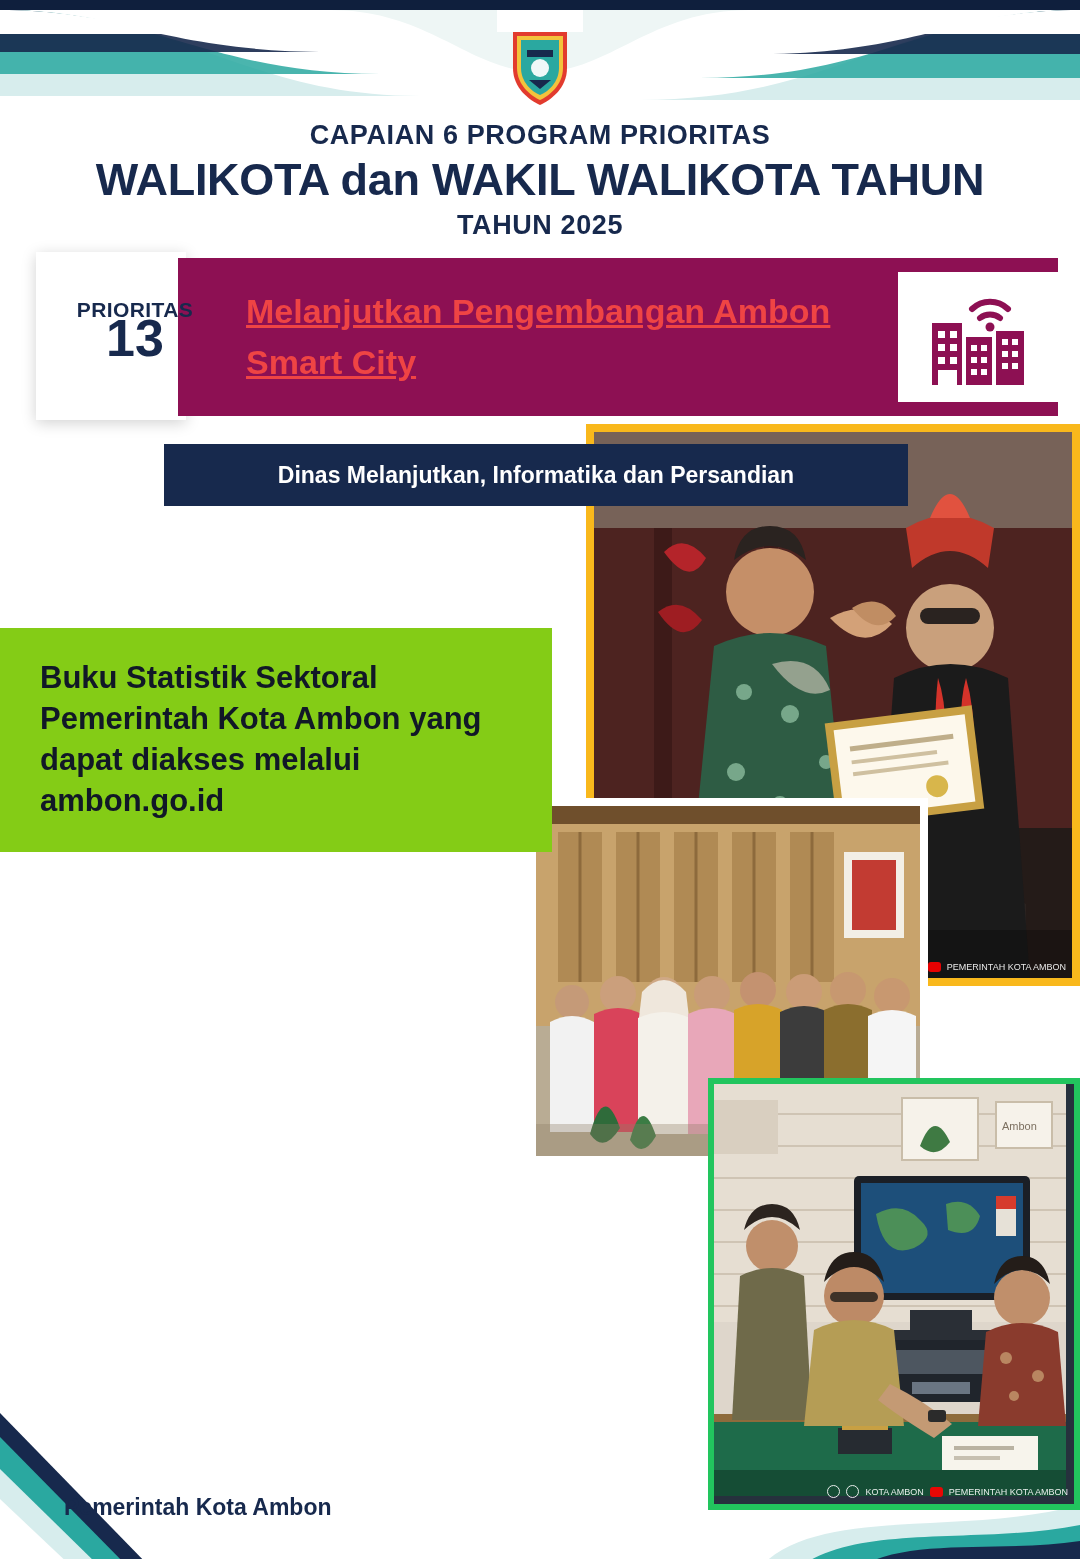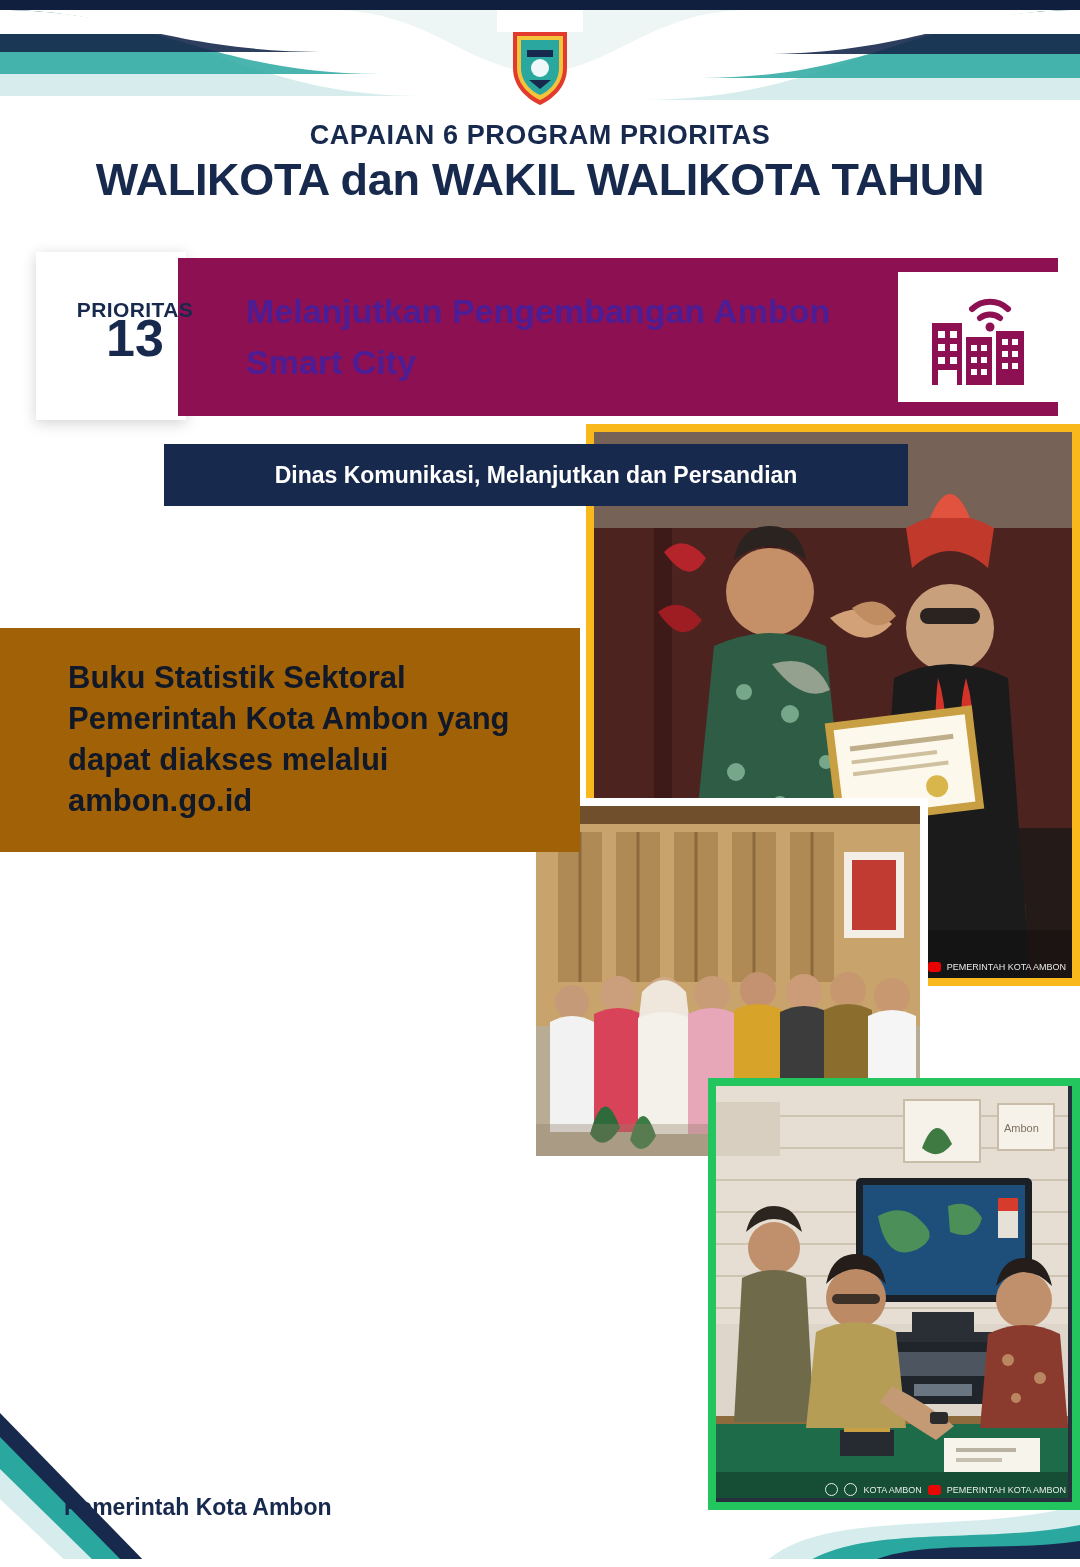--- a/index.html
+++ b/index.html
@@ -107,22 +107,23 @@
     height: 158px;
     background: #8d1053;
   }
   .prio-title {
     position: absolute;
     left: 246px;
     top: 286px;
     width: 620px;
     font-size: 34px;
     font-weight: bold;
-    color: #4c1d95;
+    color: #ef4444;
     line-height: 1.5;
+    text-decoration: underline;
   }
   .prio-icon {
     position: absolute;
     right: 22px;
     top: 272px;
     width: 160px;
     height: 130px;
     background: #ffffff;
     display: flex;
     align-items: center;
@@ -144,25 +145,24 @@
   }
   .dinas-text {
     color: #ffffff;
     font-size: 23px;
     font-weight: bold;
   }
 
   
   .callout {
     position: absolute;
-    background: #a16207;
+    background: #84cc16;
     z-index: 5;
     display: flex;
     align-items: center;
-    padding-left: 28px;
   }
   .callout p {
     margin: 0;
     padding: 0 0 0 40px;
     color: #111827;
     font-weight: bold;
     line-height: 1.32;
   }
   .c1 { left: 0; top: 628px; width: 552px; height: 224px; }
   .c1 p { font-size: 31px; }
@@ -173,21 +173,21 @@
 
   
   .photo {
     position: absolute;
     overflow: hidden;
     background: #26313d;
   }
   .photo .inner { position: absolute; inset: 0; }
   .p1 { left: 586px; top: 424px; width: 494px; height: 562px; z-index: 3; border: 8px solid #f9b81c; box-sizing: border-box;}
   .p2 { left: 528px; top: 798px; width: 400px; height: 366px; z-index: 4; border: 8px solid #ffffff; box-sizing: border-box;}
-  .p3 { left: 708px; top: 1078px; width: 372px; height: 432px; z-index: 4; border: 8px solid #22c55e; box-sizing: border-box;}
+  .p3 { left: 708px; top: 1078px; width: 372px; height: 432px; z-index: 4; border: 6px solid #22c55e; box-sizing: border-box;}
 
   .wm {
     position: absolute;
     right: 6px;
     bottom: 6px;
     display: flex;
     align-items: center;
     gap: 6px;
     font-size: 9px;
     color: #ffffff;
@@ -258,20 +258,21 @@
       <path d="M10,8 L56,8 L56,40 C56,57 42,68 33,72 C24,68 10,57 10,40 Z" fill="#f3c33c"></path>
       <path d="M14,12 L52,12 L52,40 C52,54 41,64 33,67 C25,64 14,54 14,40 Z" fill="#2aa8a0"></path>
       <path d="M20,22 h26 v7 h-26 z" fill="#17294d"></path>
       <circle cx="33" cy="40" r="9" fill="#ffffff" opacity="0.92"></circle>
       <path d="M22,52 h22 l-11,9 z" fill="#17294d"></path>
     </svg>
   </div>
 
   <div class="hdr hdr-sub1">CAPAIAN 6 PROGRAM PRIORITAS</div>
   <div class="hdr hdr-main">WALIKOTA dan WAKIL WALIKOTA TAHUN</div>
+  <div class="hdr hdr-year">TAHUN 2025</div>
 
   <div class="prio-shadowbox"></div>
   <div class="prio-bar"></div>
   <div class="prio-label">PRIORITAS</div>
   <div class="prio-number">13</div>
   <div class="prio-title">Melanjutkan Pengembangan Ambon Smart City</div>
 
   <div class="prio-icon">
     <svg width="120" height="112" viewBox="0 0 120 112">
 
@@ -300,21 +301,21 @@
       <rect x="84" y="58" width="6" height="6" fill="#ffffff"></rect>
       <rect x="94" y="58" width="6" height="6" fill="#ffffff"></rect>
       <rect x="84" y="70" width="6" height="6" fill="#ffffff"></rect>
       <rect x="94" y="70" width="6" height="6" fill="#ffffff"></rect>
       <rect x="84" y="82" width="6" height="6" fill="#ffffff"></rect>
       <rect x="94" y="82" width="6" height="6" fill="#ffffff"></rect>
     </svg>
   </div>
 
   <div class="dinas-bar">
-    <span class="dinas-text">Dinas Komunikasi, Melanjutkan dan Persandian</span>
+    <span class="dinas-text">Dinas Melanjutkan, Informatika dan Persandian</span>
   </div>
 
   <div class="photo p1">
     <svg class="inner" width="480" height="548" viewBox="0 0 480 548" preserveAspectRatio="xMidYMid slice">
       <defs>
         <linearGradient id="g1bg" x1="0" y1="0" x2="0" y2="1">
           <stop offset="0%" stop-color="#6d5a4a"></stop>
           <stop offset="55%" stop-color="#3c2f2a"></stop>
           <stop offset="100%" stop-color="#1e1614"></stop>
         </linearGradient>

